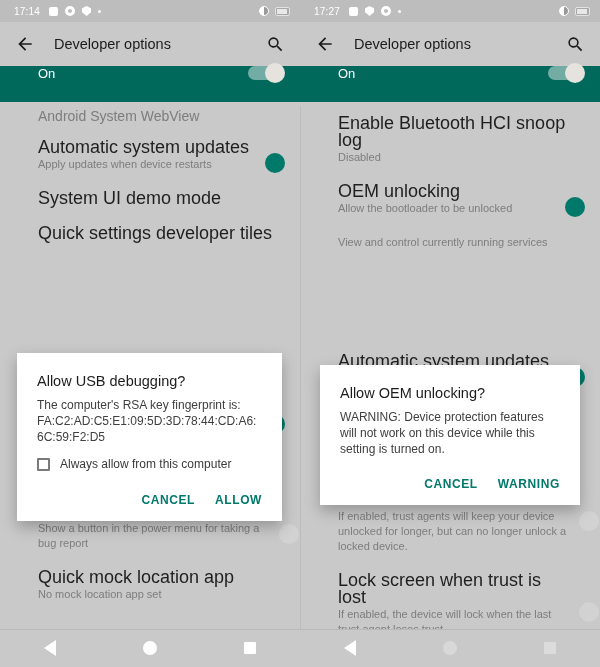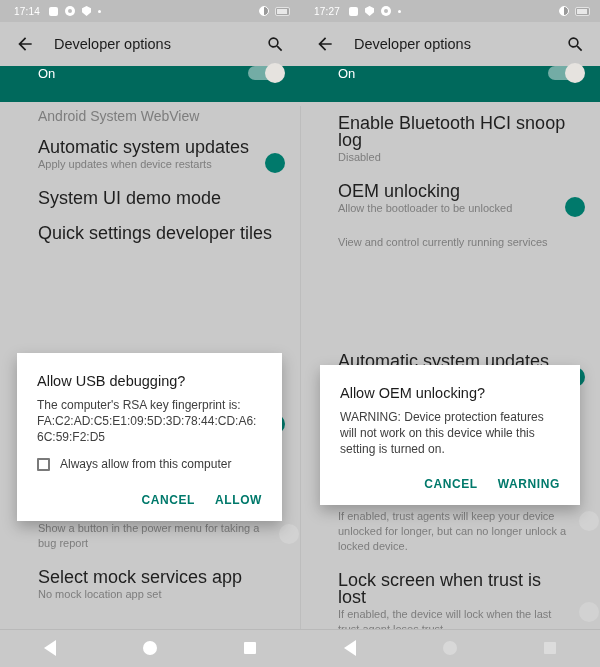--- a/index.html
+++ b/index.html
@@ -467,21 +467,21 @@
             <div class="ptitle">Bug report shortcut</div>
             <div class="psub">Show a button in the power menu for taking a bug report</div>
           </div>
           <div class="ctrl">
             <span class="switch off-grey"><span class="thumb"></span></span>
           </div>
         </div>
 
         <div class="row">
           <div class="texts">
-            <div class="ptitle">Select mock services app</div>
+            <div class="ptitle">Quick mock location app</div>
             <div class="psub">No mock location app set</div>
           </div>
         </div>
 
       </div>
     </div>
 
     <div class="pane">
       <div class="list">
 

